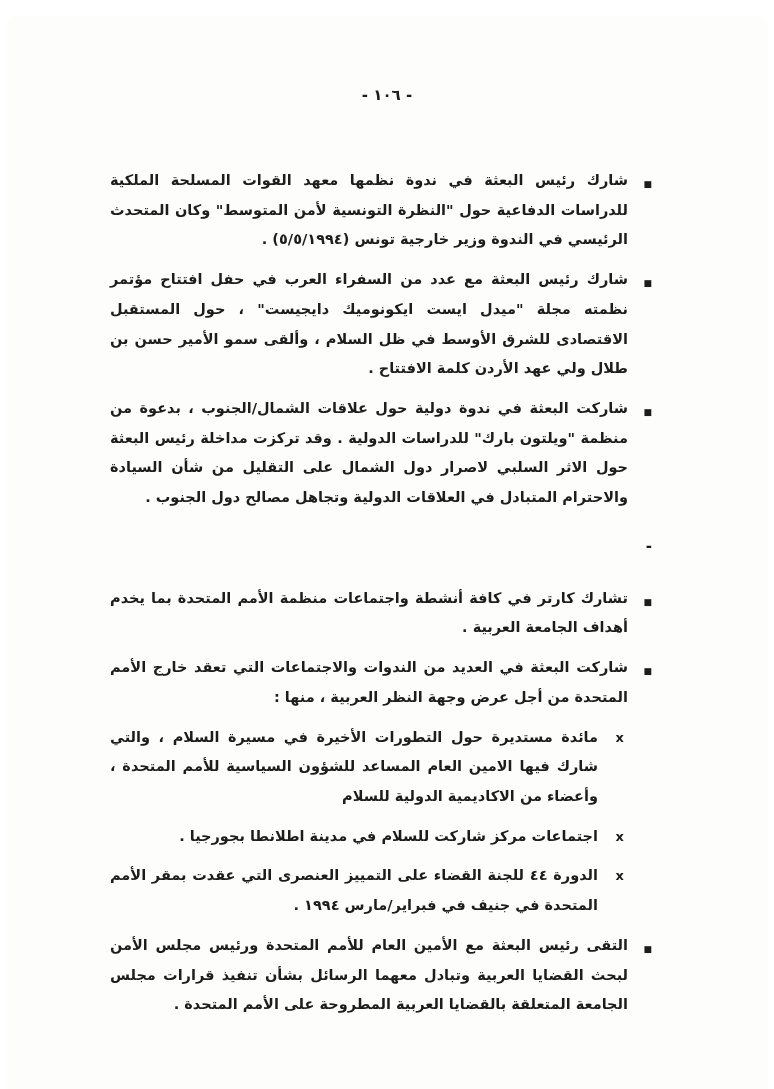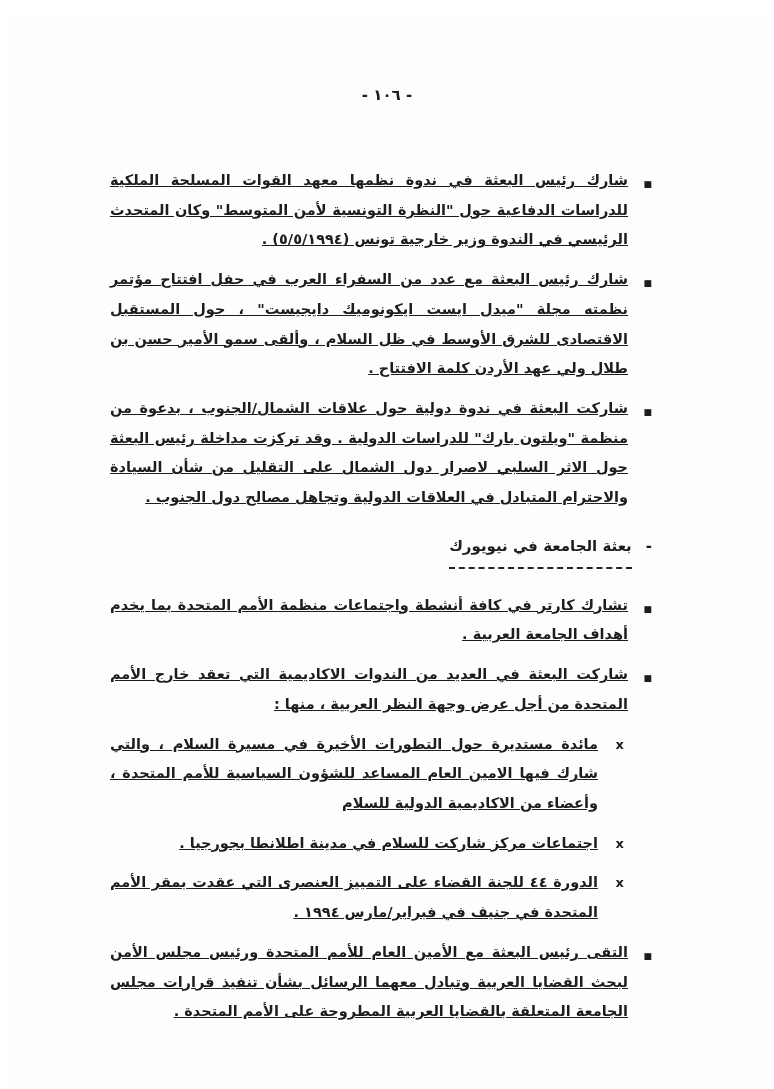--- a/index.html
+++ b/index.html
@@ -44,21 +44,21 @@
   .bullet .marker {
     font-size: 9px;
     padding-top: 9px;
   }
   .sub { padding-right: 28px; }
   .sub .marker {
     flex: 0 0 26px;
     font-size: 13px;
     padding-top: 2px;
   }
-  .text { flex: 1; text-decoration: underline; }
+  .text { flex: 1; }
   .heading-row {
     display: flex;
     align-items: flex-start;
     text-align: right;
     margin: 18px 0 22px;
     font-size: 15px;
   }
   .heading-dash { margin-left: 14px; }
   .heading-text {
     border-bottom: 2px dashed #262626;
@@ -84,31 +84,30 @@
       <p class="text">شارك رئيس البعثة مع عدد من السفراء العرب في حفل افتتاح مؤتمر نظمته مجلة "ميدل ايست ايكونوميك دايجيست" ، حول المستقبل الاقتصادى للشرق الأوسط في ظل السلام ، وألقى سمو الأمير حسن بن طلال ولي عهد الأردن كلمة الافتتاح .</p>
     </div>
 
     <div class="item bullet">
       <span class="marker">■</span>
       <p class="text">شاركت البعثة في ندوة دولية حول علاقات الشمال/الجنوب ، بدعوة من منظمة "ويلتون بارك" للدراسات الدولية . وقد تركزت مداخلة رئيس البعثة حول الاثر السلبي لاصرار دول الشمال على التقليل من شأن السيادة والاحترام المتبادل في العلاقات الدولية وتجاهل مصالح دول الجنوب .</p>
     </div>
 
     <div class="heading-row">
       <span class="heading-dash">-</span>
-      <span class="heading-text">بعثة الجامعة في نيويورك</span>
     </div>
 
     <div class="item bullet">
       <span class="marker">■</span>
       <p class="text">تشارك كارتر في كافة أنشطة واجتماعات منظمة الأمم المتحدة بما يخدم أهداف الجامعة العربية .</p>
     </div>
 
     <div class="item bullet">
       <span class="marker">■</span>
-      <p class="text">شاركت البعثة في العديد من الندوات الاكاديمية التي تعقد خارج الأمم المتحدة من أجل عرض وجهة النظر العربية ، منها :</p>
+      <p class="text">شاركت البعثة في العديد من الندوات والاجتماعات التي تعقد خارج الأمم المتحدة من أجل عرض وجهة النظر العربية ، منها :</p>
     </div>
 
     <div class="item sub">
       <span class="marker">x</span>
       <p class="text">مائدة مستديرة حول التطورات الأخيرة في مسيرة السلام ، والتي شارك فيها الامين العام المساعد للشؤون السياسية للأمم المتحدة ، وأعضاء من الاكاديمية الدولية للسلام</p>
     </div>
 
     <div class="item sub">
       <span class="marker">x</span>
       <p class="text">اجتماعات مركز شاركت للسلام في مدينة اطلانطا بجورجيا .</p>

